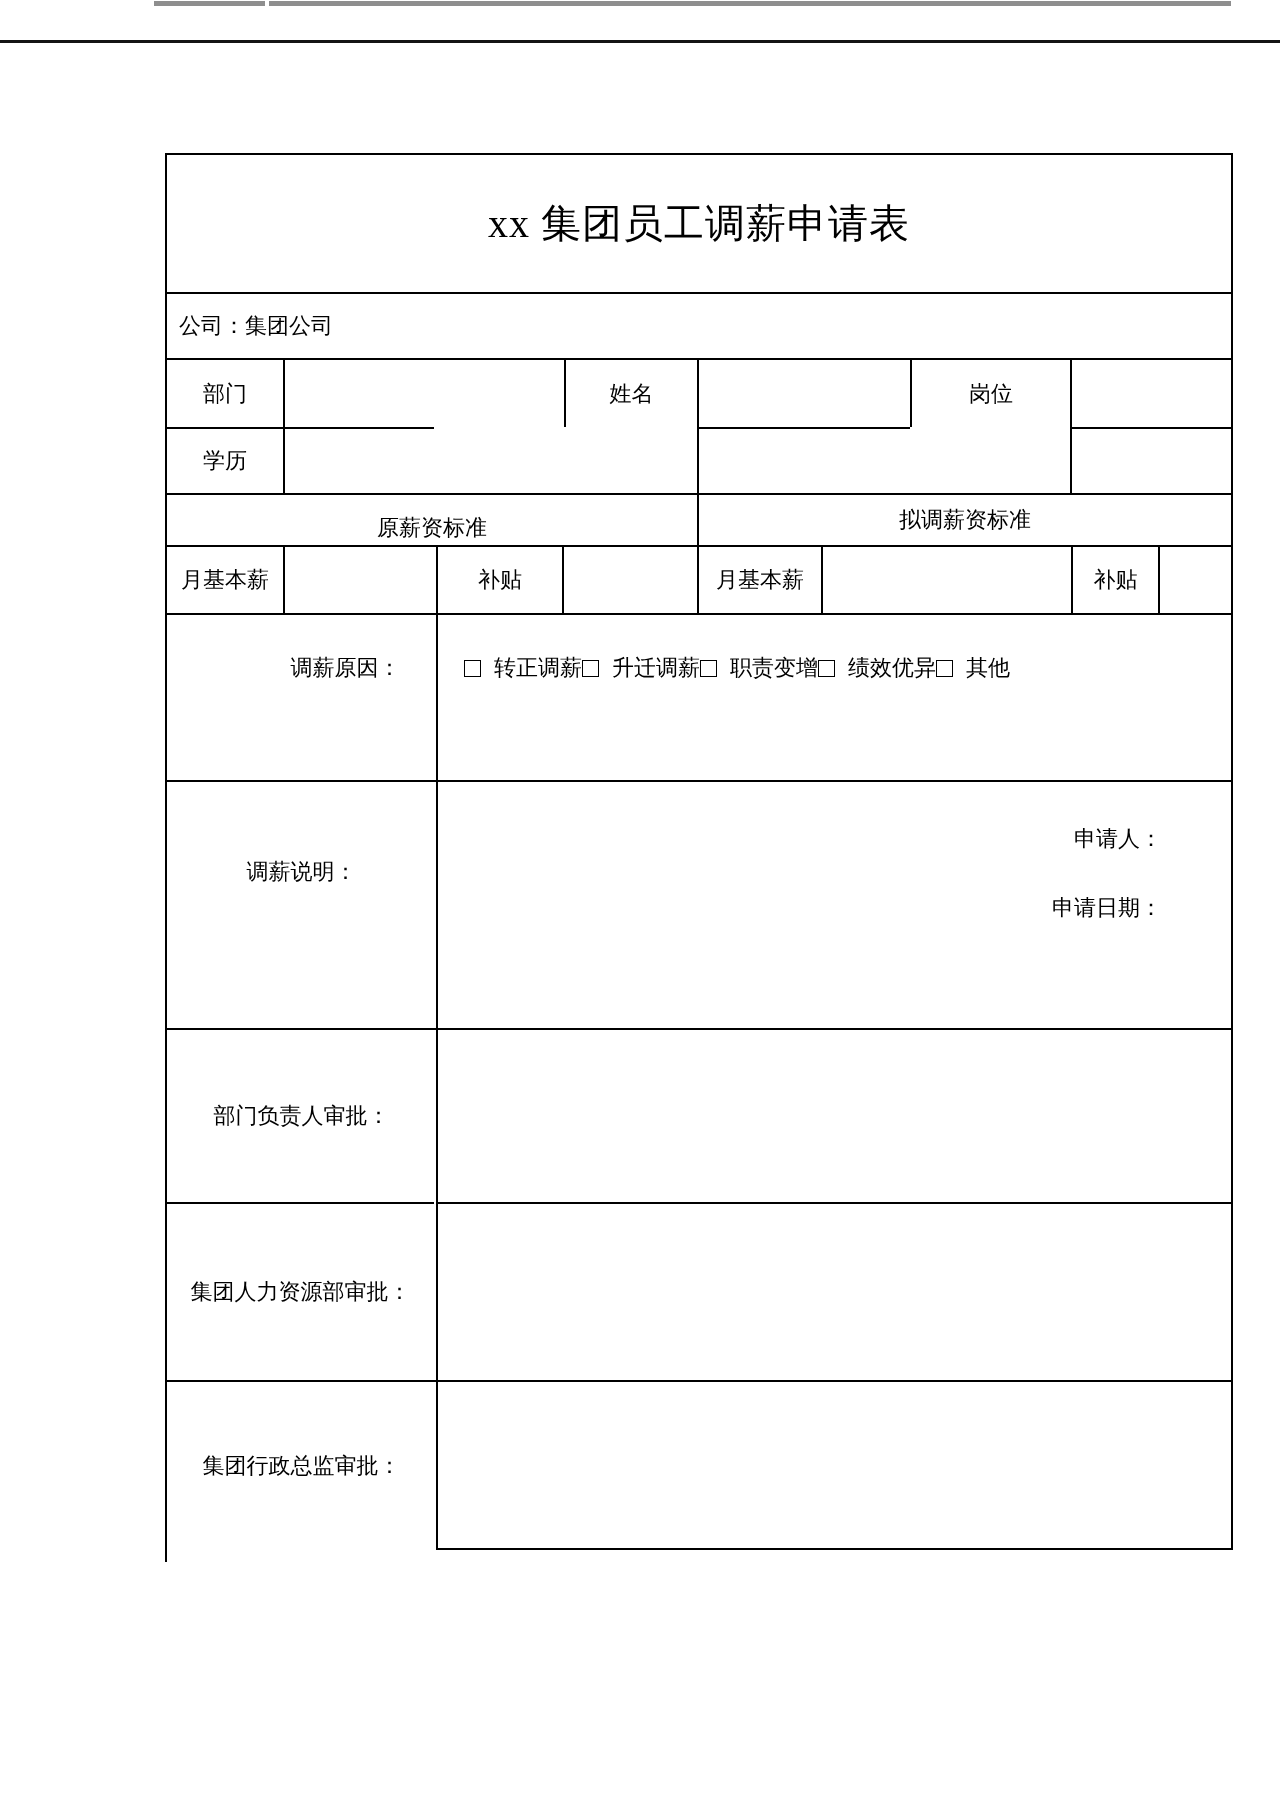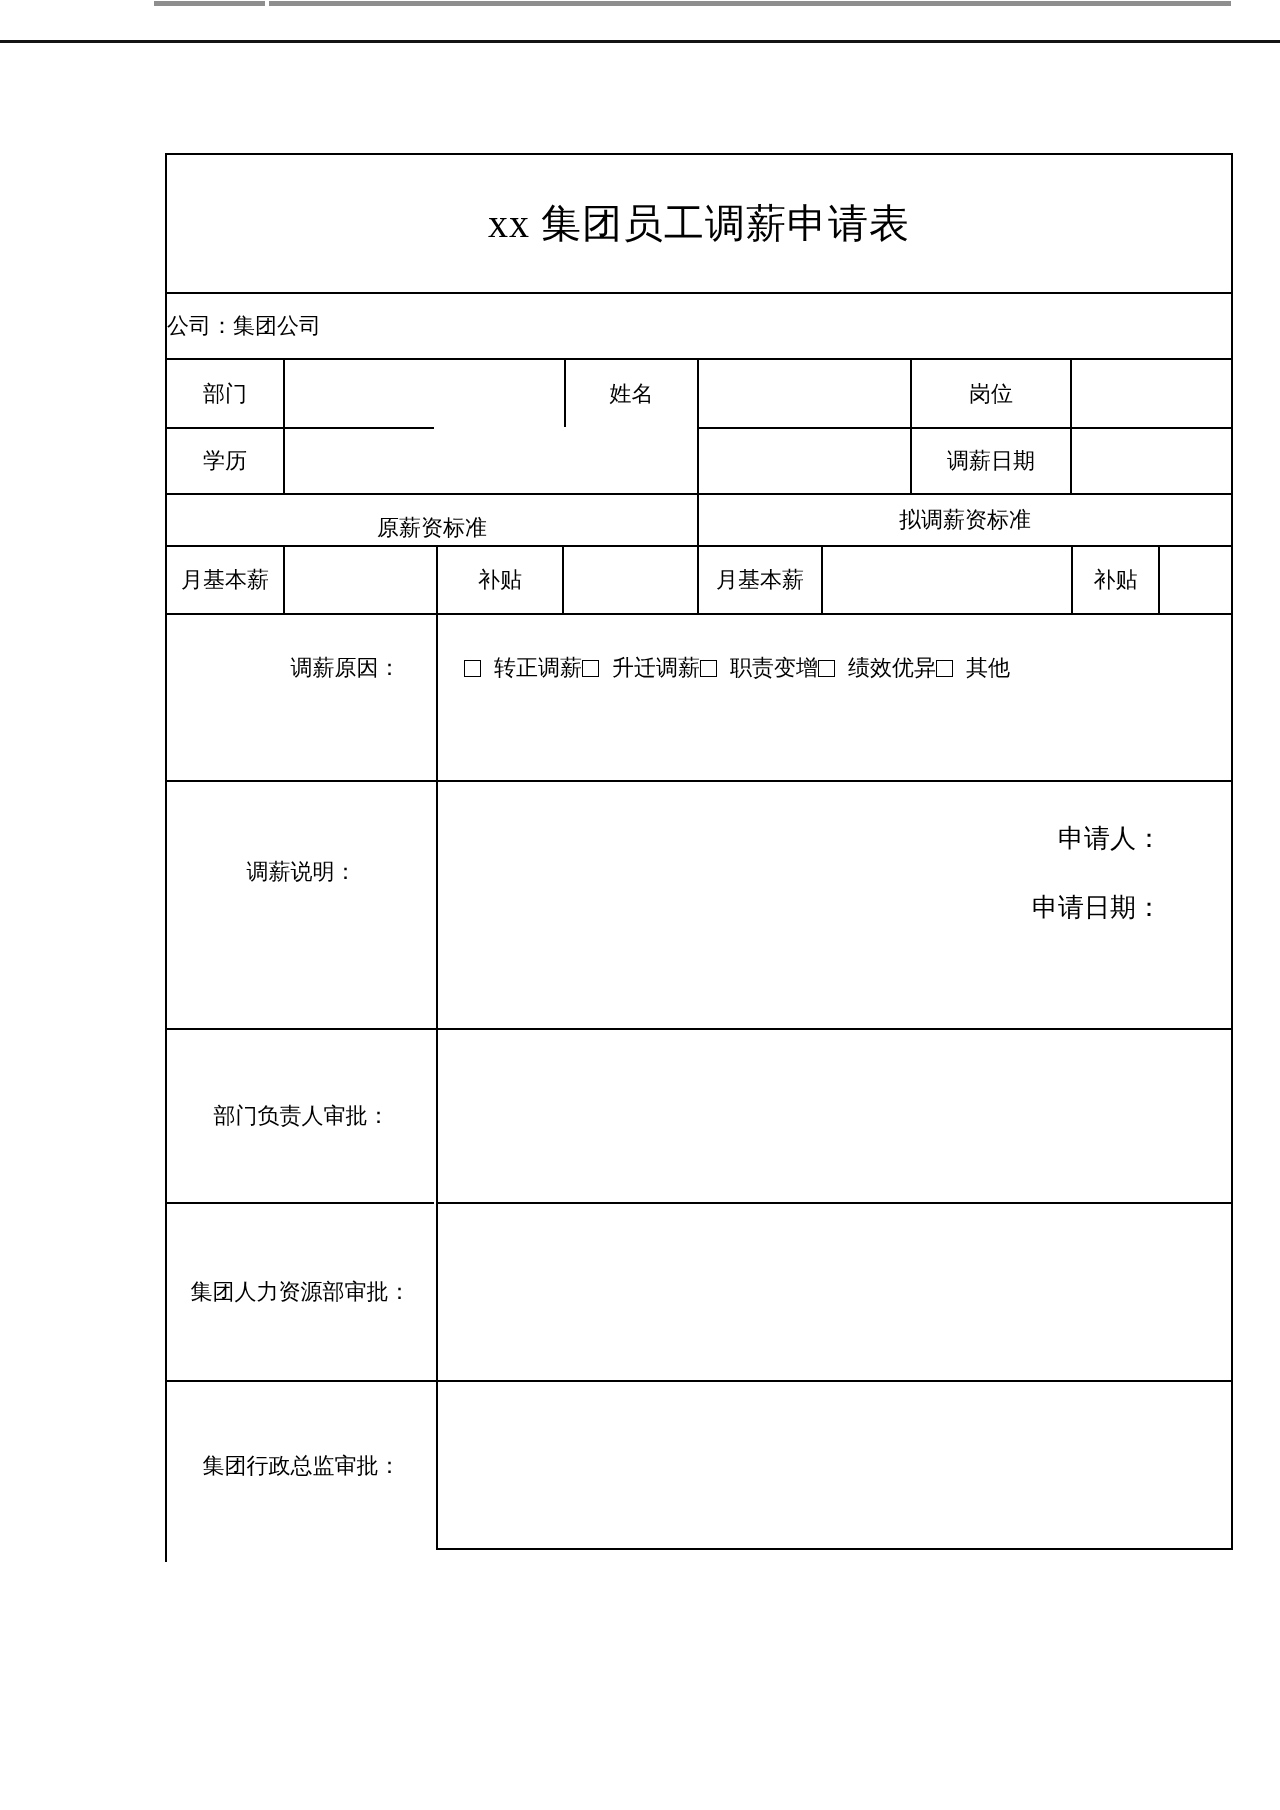--- a/index.html
+++ b/index.html
@@ -19,33 +19,33 @@
   .cell{
     position:absolute;box-sizing:border-box;
     border-left:2px solid #000;border-top:2px solid #000;
     display:flex;align-items:center;justify-content:center;
     font-size:22px;line-height:26px;white-space:nowrap;
   }
   .er{border-right:2px solid #000;}
   .eb{border-bottom:2px solid #000;}
   .nb{border-bottom:none;}
   .title-cell{font-size:40px;letter-spacing:1px;}
-  .left{justify-content:flex-start;padding-left:0;}
+  .left{justify-content:flex-start;padding-left:12px;}
   .top-align{align-items:flex-start;}
   .pt40{padding-top:40px;}
   .pt77{padding-top:77px;}
   .opts{justify-content:flex-start;padding-left:26px;padding-right:26px;}
   .opt{display:flex;align-items:center;height:26px;}
   .chkbox{
     display:inline-block;width:15px;height:15px;
     border:1.5px solid #000;margin-right:13px;flex:0 0 auto;
     background:transparent;
   }
   .rel{display:block;}
-  .abs-label{position:absolute;font-size:26px;line-height:26px;white-space:nowrap;}
+  .abs-label{position:absolute;font-size:22px;line-height:26px;white-space:nowrap;}
 </style>
 </head>
 <body>
 
 <div class="page">
 
   <div class="topbar" style="left:154px;width:111px;"></div>
   <div class="topbar" style="left:269px;width:962px;"></div>
   <div class="sepline"></div>
 
@@ -56,21 +56,20 @@
   <div class="cell" style="left:165px;top:358px;width:118px;height:69px;">部门</div>
   <div class="cell" style="left:283px;top:358px;width:281px;height:69px;"></div>
   <div class="cell" style="left:564px;top:358px;width:133px;height:69px;">姓名</div>
   <div class="cell" style="left:697px;top:358px;width:213px;height:69px;"></div>
   <div class="cell" style="left:910px;top:358px;width:160px;height:69px;">岗位</div>
   <div class="cell er" style="left:1070px;top:358px;width:163px;height:69px;"></div>
 
   <div class="cell" style="left:165px;top:427px;width:118px;height:66px;">学历</div>
   <div class="cell" style="left:283px;top:427px;width:151px;height:66px;"></div>
   <div class="cell" style="left:697px;top:427px;width:213px;height:66px;"></div>
-  <div class="cell" style="left:910px;top:427px;width:160px;height:66px;">调薪日期</div>
   <div class="cell er" style="left:1070px;top:427px;width:163px;height:66px;"></div>
 
   <div class="cell" style="left:165px;top:493px;width:532px;height:68px;">原薪资标准</div>
   <div class="cell er" style="left:697px;top:493px;width:536px;height:52px;">拟调薪资标准</div>
 
   <div class="cell" style="left:165px;top:545px;width:118px;height:68px;">月基本薪</div>
   <div class="cell" style="left:283px;top:545px;width:153px;height:68px;"></div>
   <div class="cell" style="left:436px;top:545px;width:126px;height:68px;">补贴</div>
   <div class="cell" style="left:562px;top:545px;width:135px;height:68px;"></div>
   <div class="cell" style="left:697px;top:545px;width:124px;height:68px;">月基本薪</div>

